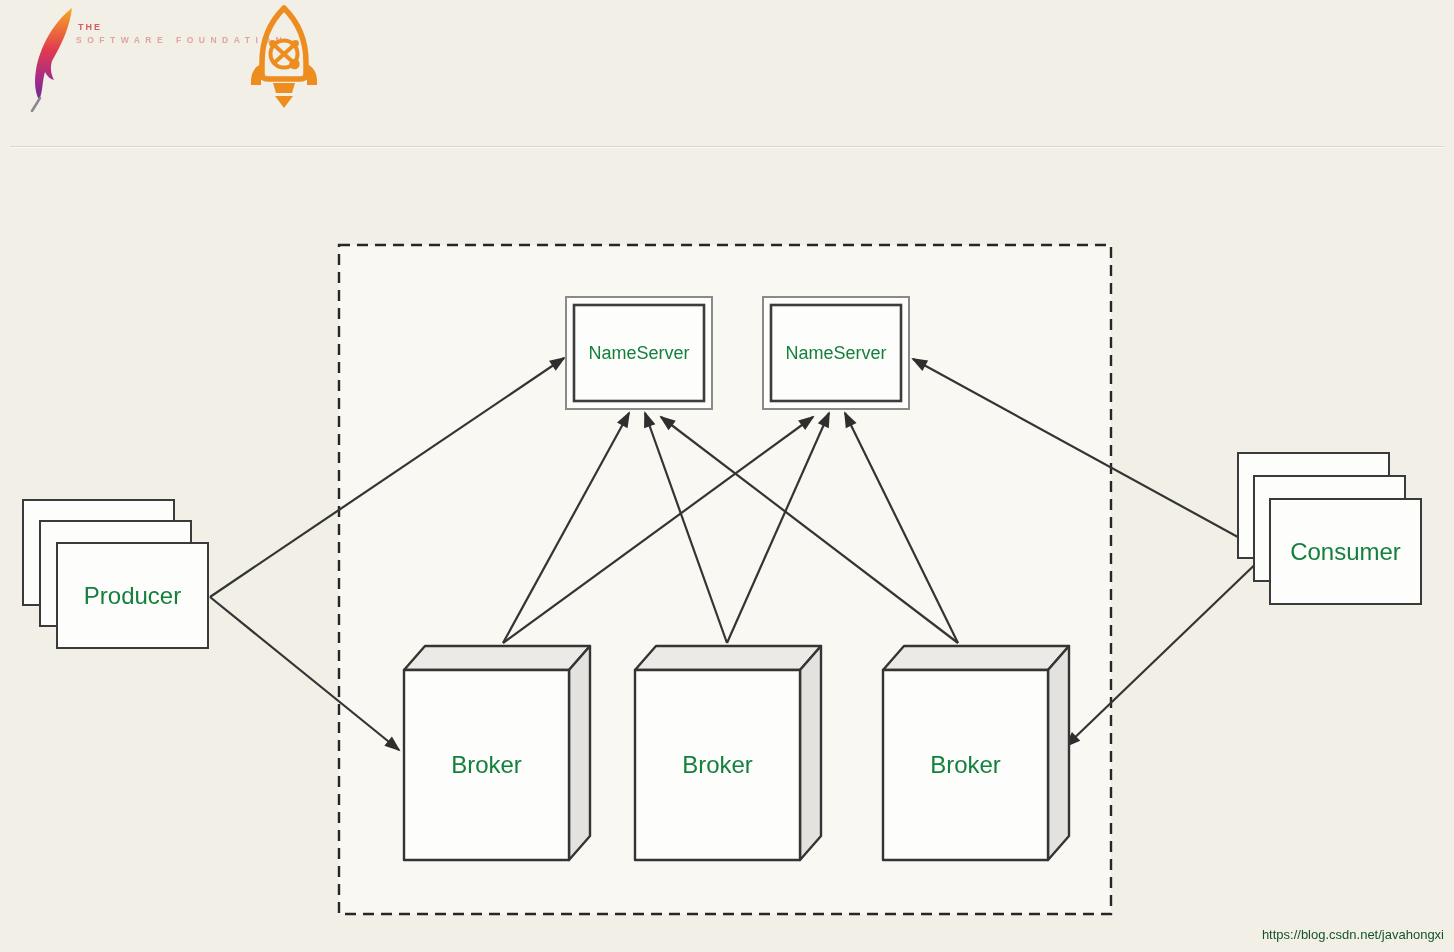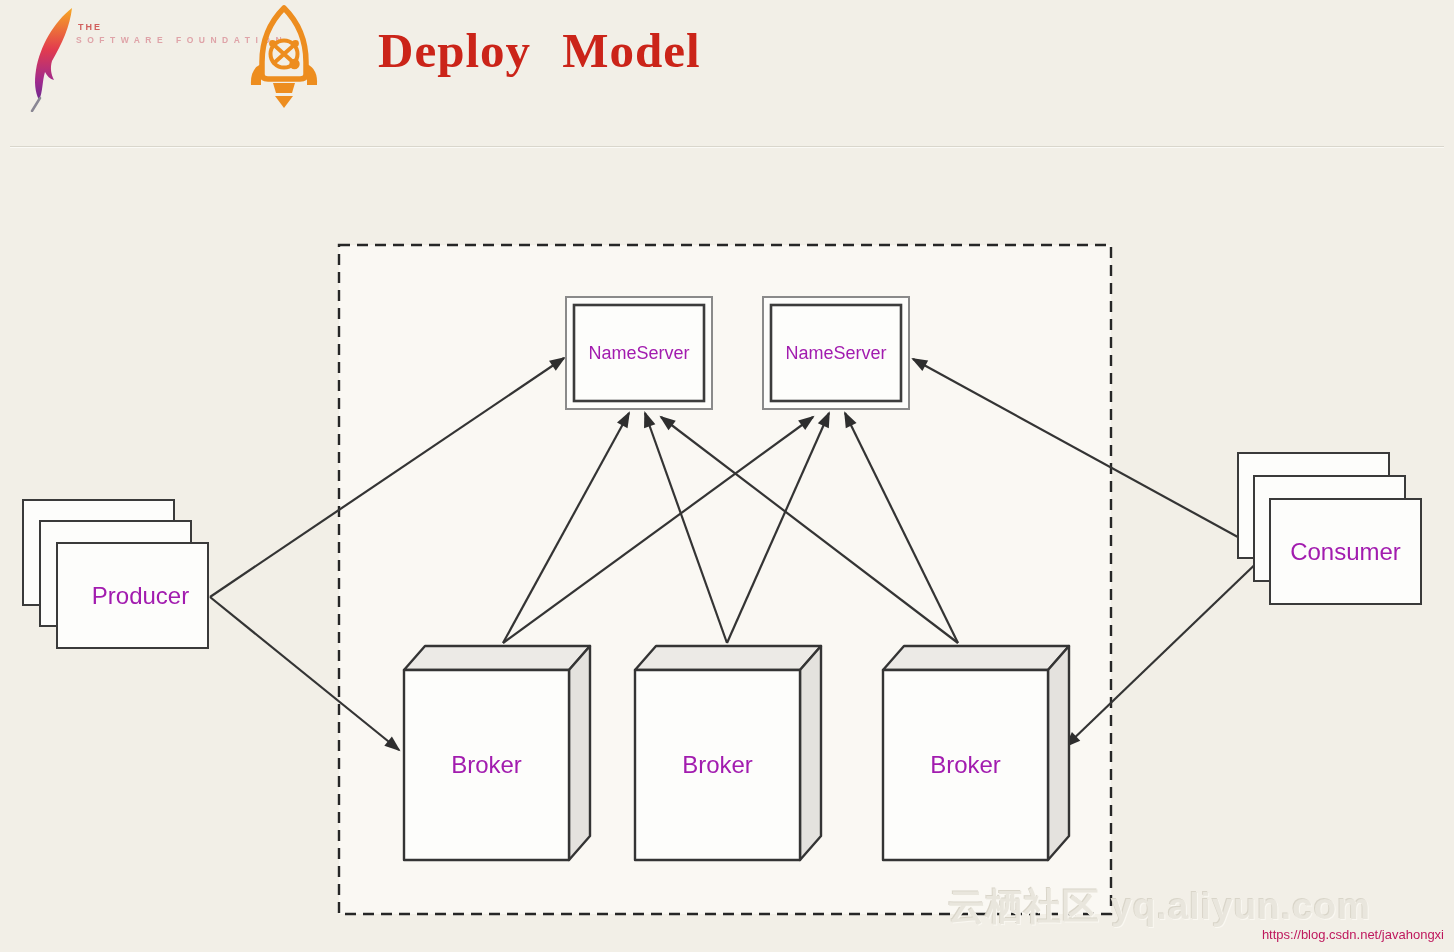--- a/index.html
+++ b/index.html
@@ -28,35 +28,35 @@
   }
   .divider{
     position:absolute;left:10px;top:146px;width:1434px;height:0;
     border-top:1px solid #d9d6cc;border-bottom:1px solid #fbfaf6;
   }
 
   
   #diagram-svg{position:absolute;left:0;top:0;width:1454px;height:952px;}
   .label{
     position:absolute;display:flex;align-items:center;justify-content:center;
-    color:#a21caf;pointer-events:none;
+    color:#15803d;pointer-events:none;
   }
   .ns-label{font-size:18px;}
   .node-label{font-size:24px;}
 
   
   .wm-main{
     position:absolute;top:882px;left:948px;width:492px;
     font-size:37px;font-weight:bold;white-space:nowrap;
     color:#e9e6dd;text-shadow:1px 1px 0 #faf8f2,-1px -1px 0 #d9d5c9;
     letter-spacing:1px;
   }
   .wm-url{
     position:absolute;top:927px;left:1222px;width:222px;text-align:right;
-    font-size:13px;color:#be185d;white-space:nowrap;
+    font-size:13px;color:#14532d;white-space:nowrap;
   }
 </style>
 </head>
 <body>
 
 <div id="stage">
 
   <div class="header">
 
     <svg class="feather" viewBox="0 0 58 106">
@@ -87,21 +87,20 @@
         <circle cx="24.5" cy="39.5" r="3.4"></circle>
         <circle cx="47.5" cy="39.5" r="3.4"></circle>
         <circle cx="46.5" cy="60" r="5.2"></circle>
         <path d="M13,60 Q2,65 3,81 L13,81 Z"></path>
         <path d="M59,60 Q70,65 69,81 L59,81 Z"></path>
         <path d="M25,79 L47,79 L44,89 L28,89 Z"></path>
         <path d="M27,92 L45,92 L36,104 Z"></path>
       </g>
     </svg>
 
-    <div class="page-title">Deploy Model</div>
   </div>
 
   <div class="divider"></div>
 
   <svg id="diagram-svg" viewBox="0 0 1454 952">
     <defs>
       <marker id="arrow" markerUnits="userSpaceOnUse" markerWidth="20" markerHeight="16" refX="15" refY="7" orient="auto">
         <path d="M1,1 L17,7 L1,13 Z" fill="#2e2e2e"></path>
       </marker>
     </defs>
@@ -157,22 +156,21 @@
 
     <g stroke="#343434" stroke-width="2.4" stroke-linejoin="round">
       <polygon points="883,670 904,646 1069,646 1048,670" fill="#eceae6"></polygon>
       <polygon points="1048,670 1069,646 1069,836 1048,860" fill="#e4e2de"></polygon>
       <rect x="883" y="670" width="165" height="190" fill="#fdfdfb"></rect>
     </g>
   </svg>
 
   <div class="label ns-label" style="left:566px;top:297px;width:146px;height:112px;">NameServer</div>
   <div class="label ns-label" style="left:763px;top:297px;width:146px;height:112px;">NameServer</div>
-  <div class="label node-label" style="left:57px;top:543px;width:151px;height:105px;padding-left:8px;">Producer</div>
+  <div class="label node-label" style="left:57px;top:543px;width:151px;height:105px;">Producer</div>
   <div class="label node-label" style="left:1270px;top:499px;width:151px;height:105px;">Consumer</div>
   <div class="label node-label" style="left:404px;top:670px;width:165px;height:190px;">Broker</div>
   <div class="label node-label" style="left:635px;top:670px;width:165px;height:190px;">Broker</div>
   <div class="label node-label" style="left:883px;top:670px;width:165px;height:190px;">Broker</div>
 
-  <div class="wm-main">云栖社区 yq.aliyun.com</div>
   <div class="wm-url">https://blog.csdn.net/javahongxi</div>
 
 </div>
 
 </body></html>

